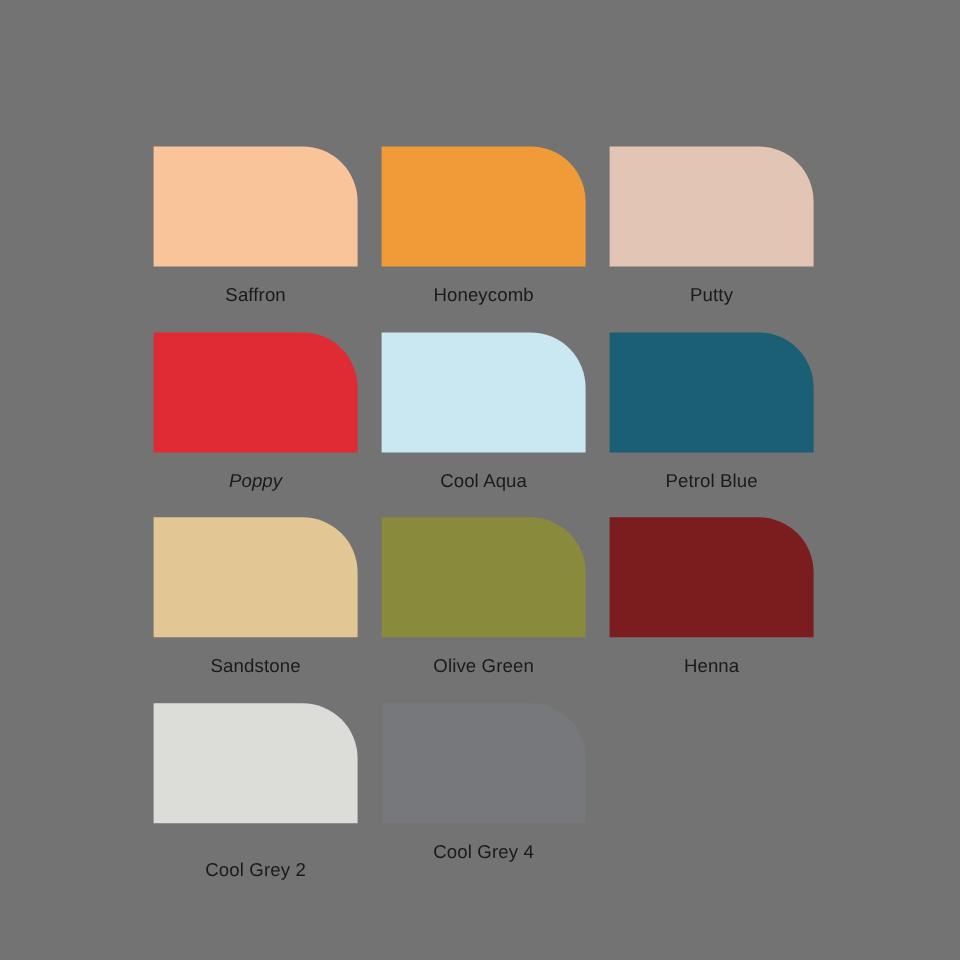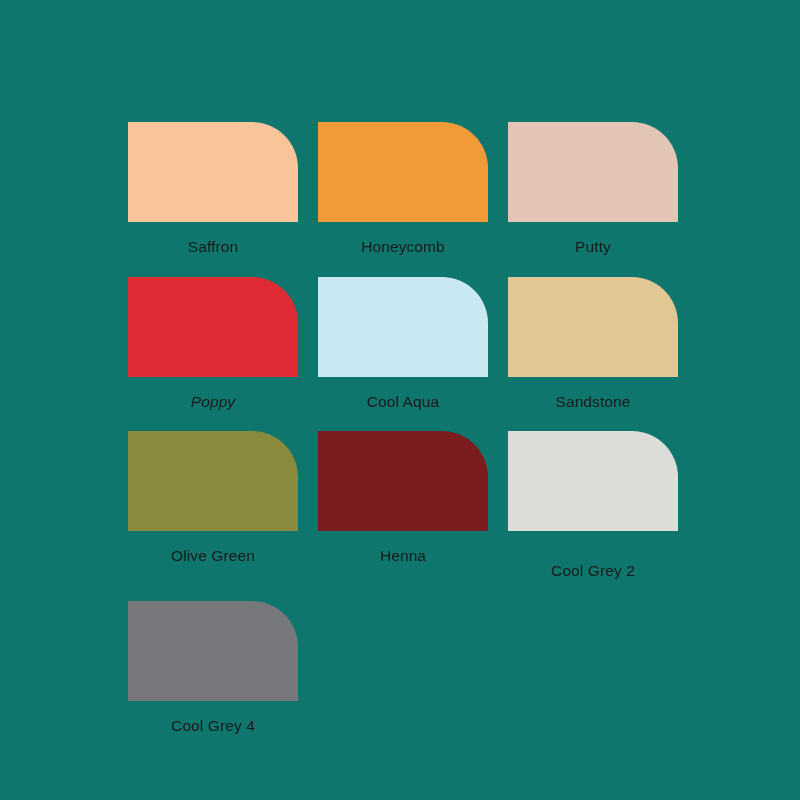--- a/index.html
+++ b/index.html
@@ -57,21 +57,21 @@
     line-height: 1;
     color: #1a1a1a;
     text-align: center;
     letter-spacing: 0.1px;
     white-space: nowrap;
   }
 </style>
 </head>
 <body>
 
-<div id="palette-board" style="background: #0f766e;">
+<div id="palette-board" style="background: #737373;">
 
   <div class="swatch-grid">
 
     <div class="swatch-cell">
       <div class="swatch-chip" style="background: rgb(249, 196, 154);"></div>
       <div class="swatch-label" style="color: rgb(26, 26, 26);">Saffron</div>
     </div>
 
     <div class="swatch-cell">
       <div class="swatch-chip" style="background: rgb(240, 154, 56);"></div>
@@ -86,20 +86,24 @@
     <div class="swatch-cell">
       <div class="swatch-chip" style="background: rgb(224, 43, 53);"></div>
       <div class="swatch-label" style="color: rgb(26, 26, 26); font-style: italic;">Poppy</div>
     </div>
 
     <div class="swatch-cell">
       <div class="swatch-chip" style="background: rgb(201, 232, 242);"></div>
       <div class="swatch-label" style="color: rgb(26, 26, 26);">Cool Aqua</div>
     </div>
 
+    <div class="swatch-cell">
+      <div class="swatch-chip" style="background: rgb(26, 95, 115);"></div>
+      <div class="swatch-label" style="color: rgb(26, 26, 26);">Petrol Blue</div>
+    </div>
 
 
     <div class="swatch-cell">
       <div class="swatch-chip" style="background: rgb(226, 199, 149);"></div>
       <div class="swatch-label" style="color: rgb(26, 26, 26);">Sandstone</div>
     </div>
 
     <div class="swatch-cell">
       <div class="swatch-chip" style="background: rgb(138, 138, 60);"></div>
       <div class="swatch-label" style="color: rgb(26, 26, 26);">Olive Green</div>

